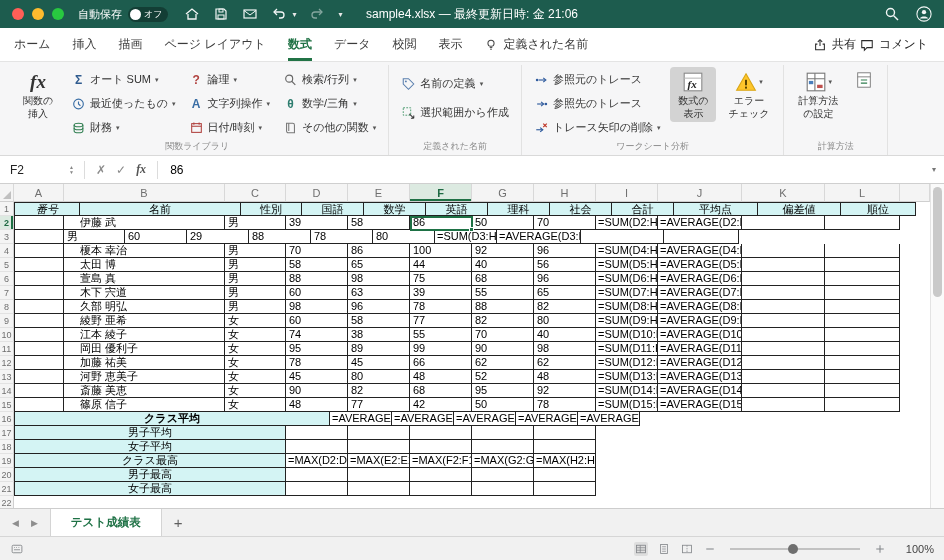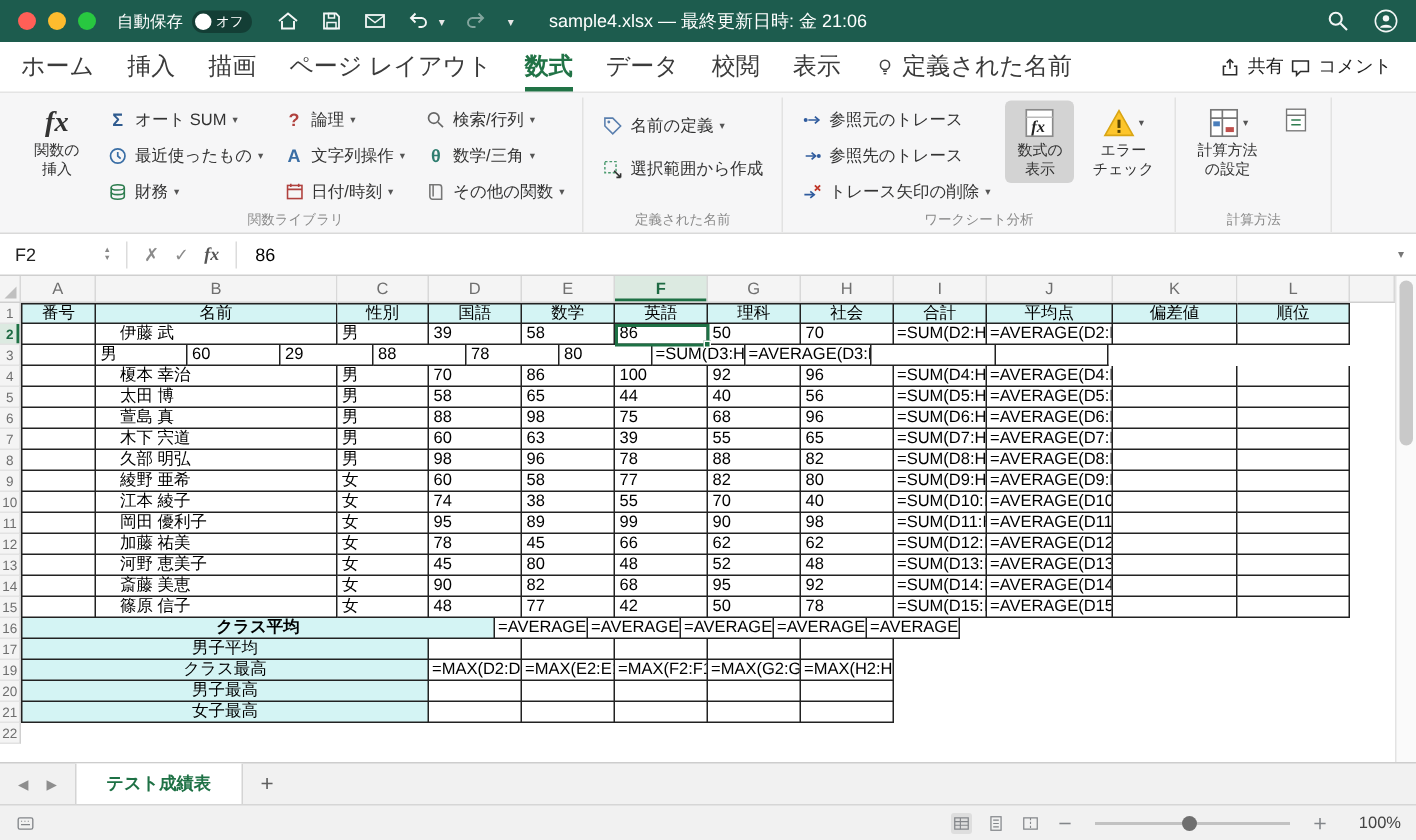--- a/index.html
+++ b/index.html
@@ -22,21 +22,21 @@
   .tb-icons{display:flex;align-items:center;gap:13px;margin-left:6px}
   .tbi{width:16px;height:16px;opacity:.95}
   .tbi.dim{opacity:.45}
   .tchev{font-size:8px;color:#e8e8e8;margin-left:-8px}
   .tb-title{position:absolute;left:0;right:0;text-align:center;font-size:12px;color:#fff;pointer-events:none}
   .tb-right{margin-left:auto;display:flex;align-items:center;gap:16px}
 
   
   .tabrow{height:34px;background:#fff;display:flex;align-items:stretch;gap:22px;
     padding:0 0 0 14px;border-bottom:1px solid #e4e4e4}
-  .rtab{display:flex;align-items:center;gap:5px;font-size:16px;color:#3b3b3b;
+  .rtab{display:flex;align-items:center;gap:5px;font-size:12px;color:#3b3b3b;
     border-bottom:3px solid transparent;padding-top:3px;white-space:nowrap;cursor:default}
   .rtab.active{color:#217346;border-bottom-color:#217346;font-weight:700}
   .tabrow-right{margin-left:auto;display:flex;align-items:center;gap:4px;padding-right:16px}
   .trbtn{display:flex;align-items:center;gap:5px;font-size:12px;color:#222;white-space:nowrap}
 
   
   .ribbon{height:94px;background:#f6f6f7;border-bottom:1px solid #d9d9d9;display:flex;
     padding:3px 6px 0 6px;overflow:hidden}
   .rgroup{position:relative;padding:2px 9px 15px 9px;border-right:1px solid #e2e2e2;
     display:flex;gap:7px;align-items:flex-start}
@@ -406,21 +406,21 @@
         <div class="ch" style="width: 62px;">G</div>
         <div class="ch" style="width: 62px;">H</div>
         <div class="ch" style="width: 62px;">I</div>
         <div class="ch" style="width: 84px;">J</div>
         <div class="ch" style="width: 83px;">K</div>
         <div class="ch" style="width: 75px;">L</div>
         <div class="ch" style="width: 30px;"></div>
       </div>
       <div class="grow">
         <div class="rh">1</div>
-        <div class="cell b bt cyan center bl" style="width: 50px;">番号</div>
+        <div class="cell b bt cyan center bl" style="width: 66px; font-style: italic;">番号</div>
         <div class="cell b bt cyan center" style="width: 161px;">名前</div>
         <div class="cell b bt cyan center" style="width: 61px;">性別</div>
         <div class="cell b bt cyan center" style="width: 62px;">国語</div>
         <div class="cell b bt cyan center" style="width: 62px;">数学</div>
         <div class="cell b bt cyan center" style="width: 62px;">英語</div>
         <div class="cell b bt cyan center" style="width: 62px;">理科</div>
         <div class="cell b bt cyan center" style="width: 62px;">社会</div>
         <div class="cell b bt cyan center" style="width: 62px;">合計</div>
         <div class="cell b bt cyan center" style="width: 84px;">平均点</div>
         <div class="cell b bt cyan center" style="width: 83px;">偏差値</div>
@@ -640,20 +640,29 @@
         <div class="cell b bl cyan center" style="width: 316px; font-weight: bold;">クラス平均</div>
         <div class="cell b padf" style="width: 62px;">=AVERAGE(D</div>
         <div class="cell b padf" style="width: 62px;">=AVERAGE(E</div>
         <div class="cell b padf" style="width: 62px;">=AVERAGE(F</div>
         <div class="cell b padf" style="width: 62px;">=AVERAGE(G</div>
         <div class="cell b padf" style="width: 62px;">=AVERAGE(H</div>
       </div>
       <div class="grow">
         <div class="rh">17</div>
         <div class="cell b bl cyan center" style="width: 272px;">男子平均</div>
+        <div class="cell b padf" style="width: 62px;"></div>
+        <div class="cell b padf" style="width: 62px;"></div>
+        <div class="cell b padf" style="width: 62px;"></div>
+        <div class="cell b padf" style="width: 62px;"></div>
+        <div class="cell b padf" style="width: 62px;"></div>
+      </div>
+      <div class="grow">
+        <div class="rh">18</div>
+        <div class="cell b bl cyan center" style="width: 272px;">女子平均</div>
         <div class="cell b padf" style="width: 62px;"></div>
         <div class="cell b padf" style="width: 62px;"></div>
         <div class="cell b padf" style="width: 62px;"></div>
         <div class="cell b padf" style="width: 62px;"></div>
         <div class="cell b padf" style="width: 62px;"></div>
       </div>
       <div class="grow">
         <div class="rh">19</div>
         <div class="cell b bl cyan center" style="width: 272px;">クラス最高</div>
         <div class="cell b padf" style="width: 62px;">=MAX(D2:D1</div>

